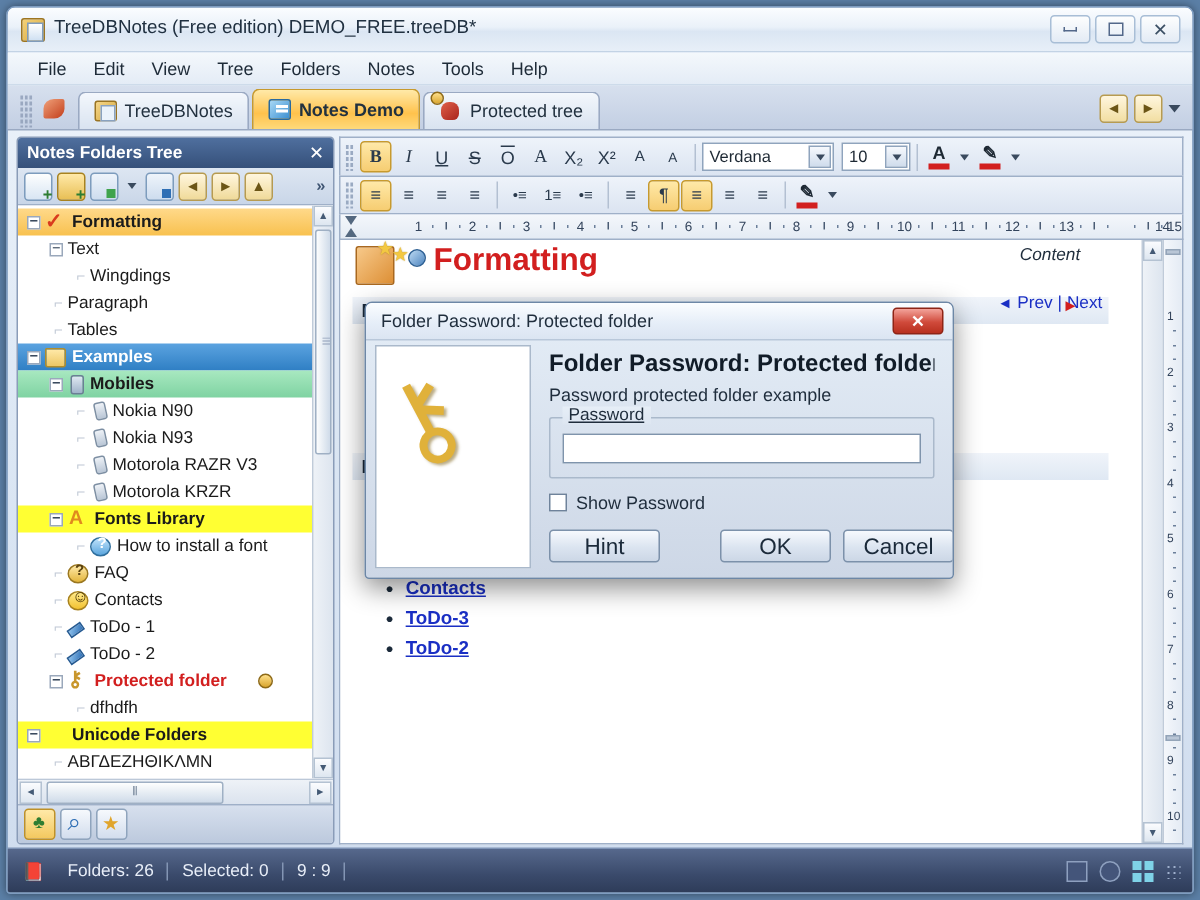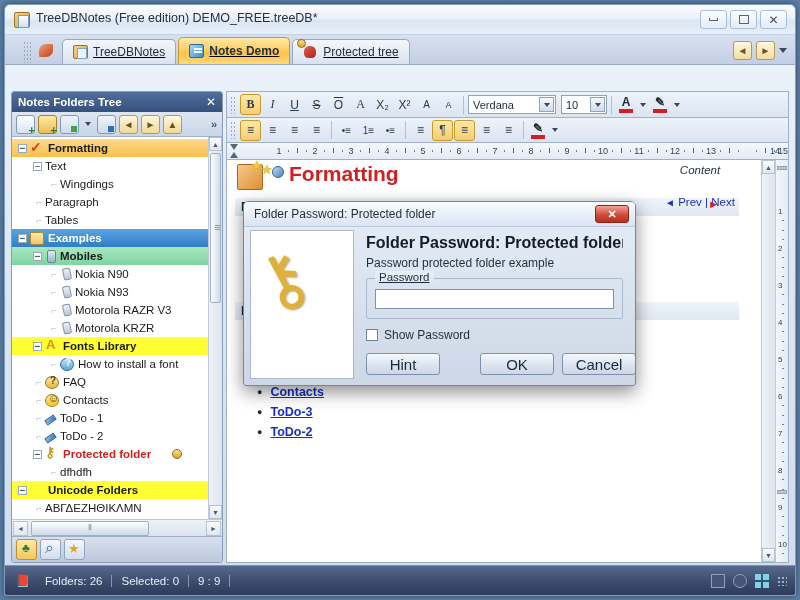--- a/index.html
+++ b/index.html
@@ -55,21 +55,21 @@
     height:22px; padding-left:12px; display:flex; align-items:center; gap:2px;
     background:linear-gradient(180deg,#f4f8fc,#e4ecf6);
     border-bottom:1px solid #cddbea;
   }
   #menubar .mi { padding:2px 8px; font-size:12px; color:#1e2b38; border-radius:3px; }
   
   #tabbar {
     height:30px; position:relative;
     background:linear-gradient(180deg,#d7e0ee 0%,#c3cfe3 100%);
     border-bottom:1px solid #9aa9c2;
-    display:flex; align-items:flex-end; padding-left:16px;text-decoration:underline;
+    display:flex; align-items:flex-end; padding-left:6px;
   }
   .tab-grip{
     width:9px; height:22px; margin:0 4px 1px 2px;
     background-image:radial-gradient(#8d9cb6 1px, transparent 1px);
     background-size:3px 4px; opacity:.8;
   }
   .tab-home-ico{
     width:22px;height:22px;margin:0 4px 2px 0;position:relative;
   }
   .tab-home-ico::before{
@@ -384,20 +384,30 @@
         </div>
       <div class="win-btn">
           <span class="gl-max"></span>
         </div>
       <div class="win-btn">
           <span class="gl-close">✕</span>
         </div>
     </div>
   </div>
 
+  <div id="menubar">
+    <div class="mi">File</div>
+    <div class="mi">Edit</div>
+    <div class="mi">View</div>
+    <div class="mi">Tree</div>
+    <div class="mi">Folders</div>
+    <div class="mi">Notes</div>
+    <div class="mi">Tools</div>
+    <div class="mi">Help</div>
+  </div>
 
   <div id="tabbar">
     <div class="tab-grip"></div>
     <div class="tab-home-ico"></div>
     <div class="tab">
       <span class="tico book"></span>
       <span>TreeDBNotes</span>
     </div>
     <div class="tab active">
       <span class="tico notes"></span>

